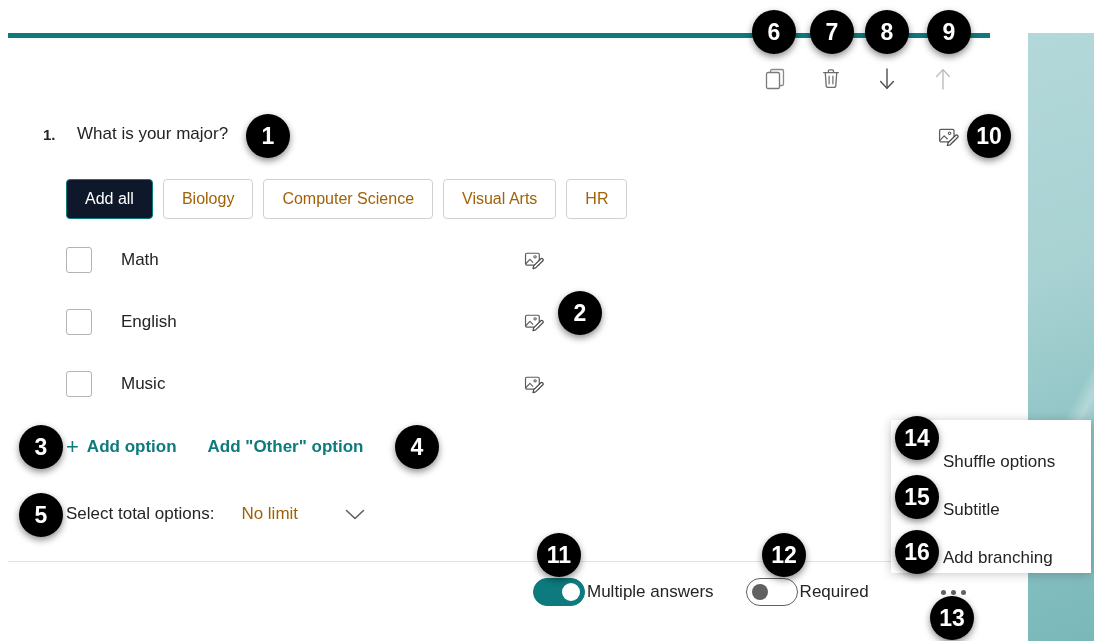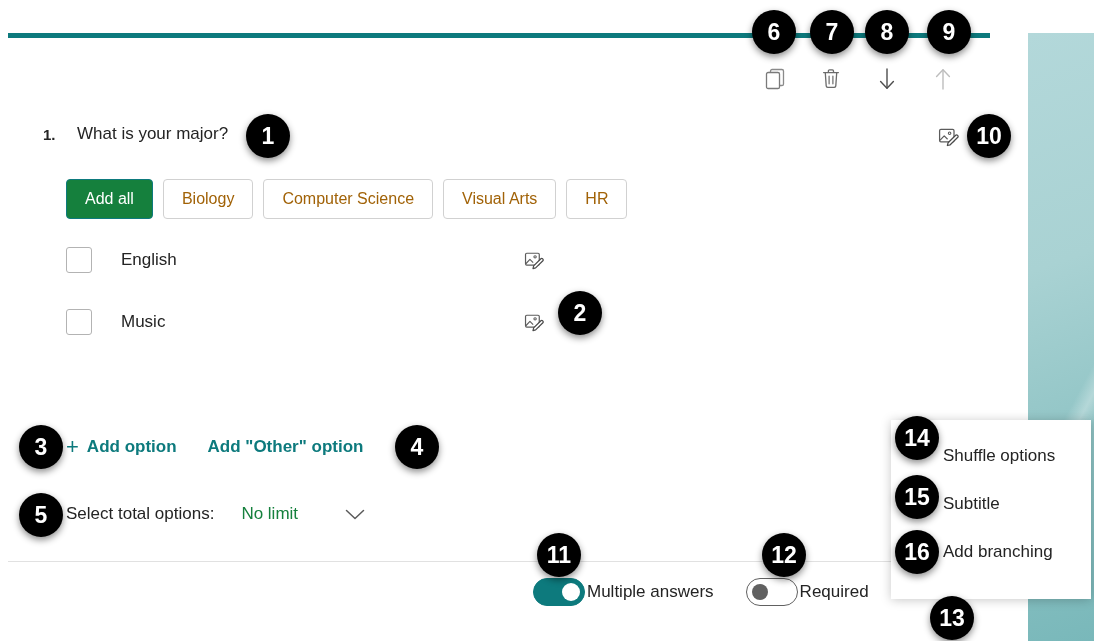--- a/index.html
+++ b/index.html
@@ -122,21 +122,21 @@
     font-size: 16px;
     font-family: "Liberation Sans", sans-serif;
     display: flex;
     align-items: center;
     justify-content: center;
     cursor: pointer;
     white-space: nowrap;
     box-sizing: border-box;
   }
   .chip.primary {
-    background: #15803d;
+    background: #0f172a;
     border-color: #0d7a7d;
     color: #ffffff;
     text-align: right;
   }
 
   
   #option-list {
     position: absolute;
     left: 66px;
     top: 241px;
@@ -232,21 +232,21 @@
     align-items: center;
     gap: 46px;
     background: transparent;
     border: none;
     padding: 0;
     cursor: pointer;
     font-family: "Liberation Sans", sans-serif;
   }
   #total-options-value {
     font-size: 17px;
-    color: #15803d;
+    color: #a16207;
   }
 
   
   #card-divider {
     position: absolute;
     left: 8px;
     top: 561px;
     width: 982px;
     height: 1px;
     background: #e1e1e1;
@@ -327,24 +327,24 @@
     background: #616161;
     display: block;
   }
 
   
   #context-menu {
     position: absolute;
     left: 891px;
     top: 420px;
     width: 200px;
-    height: 179px;
+    height: 153px;
     background: #ffffff;
     box-shadow: 0 1px 10px rgba(0,0,0,0.22);
-    padding-top: 12px;
+    padding-top: 18px;
     box-sizing: border-box;
   }
   .menu-item {
     height: 48px;
     display: flex;
     align-items: center;
     padding-left: 52px;
     font-size: 17px;
     color: #242424;
     cursor: pointer;
@@ -422,20 +422,32 @@
 
 <div id="suggestion-chips">
   <button class="chip primary">Add all</button>
   <button class="chip">Biology</button>
   <button class="chip">Computer Science</button>
   <button class="chip">Visual Arts</button>
   <button class="chip">HR</button>
 </div>
 
 <div id="option-list">
+  <div class="option-row">
+    <div class="option-checkbox"></div>
+    <span class="option-label">Math</span>
+    <button class="option-image-button">
+      <svg width="21" height="21" viewBox="0 0 22 22" fill="none">
+        <rect x="1.6" y="3.4" width="14.4" height="12.4" rx="1.3" stroke="#5c5c5c" stroke-width="1.25"></rect>
+        <circle cx="11.6" cy="7.2" r="1.25" stroke="#5c5c5c" stroke-width="1.1"></circle>
+        <path d="M1.9 14.4l4.3-4.5 3.4 3.3" stroke="#5c5c5c" stroke-width="1.2" stroke-linejoin="round"></path>
+        <path d="M19.8 11.3l-7.6 7.5-2.8.7.7-2.8 7.6-7.5a1.2 1.2 0 011.7 0l.4.4a1.2 1.2 0 010 1.7z" fill="#ffffff" stroke="#4a4a4a" stroke-width="1.25" stroke-linejoin="round"></path>
+      </svg>
+    </button>
+  </div>
   <div class="option-row">
     <div class="option-checkbox"></div>
     <span class="option-label">English</span>
     <button class="option-image-button">
       <svg width="21" height="21" viewBox="0 0 22 22" fill="none">
         <rect x="1.6" y="3.4" width="14.4" height="12.4" rx="1.3" stroke="#5c5c5c" stroke-width="1.25"></rect>
         <circle cx="11.6" cy="7.2" r="1.25" stroke="#5c5c5c" stroke-width="1.1"></circle>
         <path d="M1.9 14.4l4.3-4.5 3.4 3.3" stroke="#5c5c5c" stroke-width="1.2" stroke-linejoin="round"></path>
         <path d="M19.8 11.3l-7.6 7.5-2.8.7.7-2.8 7.6-7.5a1.2 1.2 0 011.7 0l.4.4a1.2 1.2 0 010 1.7z" fill="#ffffff" stroke="#4a4a4a" stroke-width="1.25" stroke-linejoin="round"></path>
       </svg>

